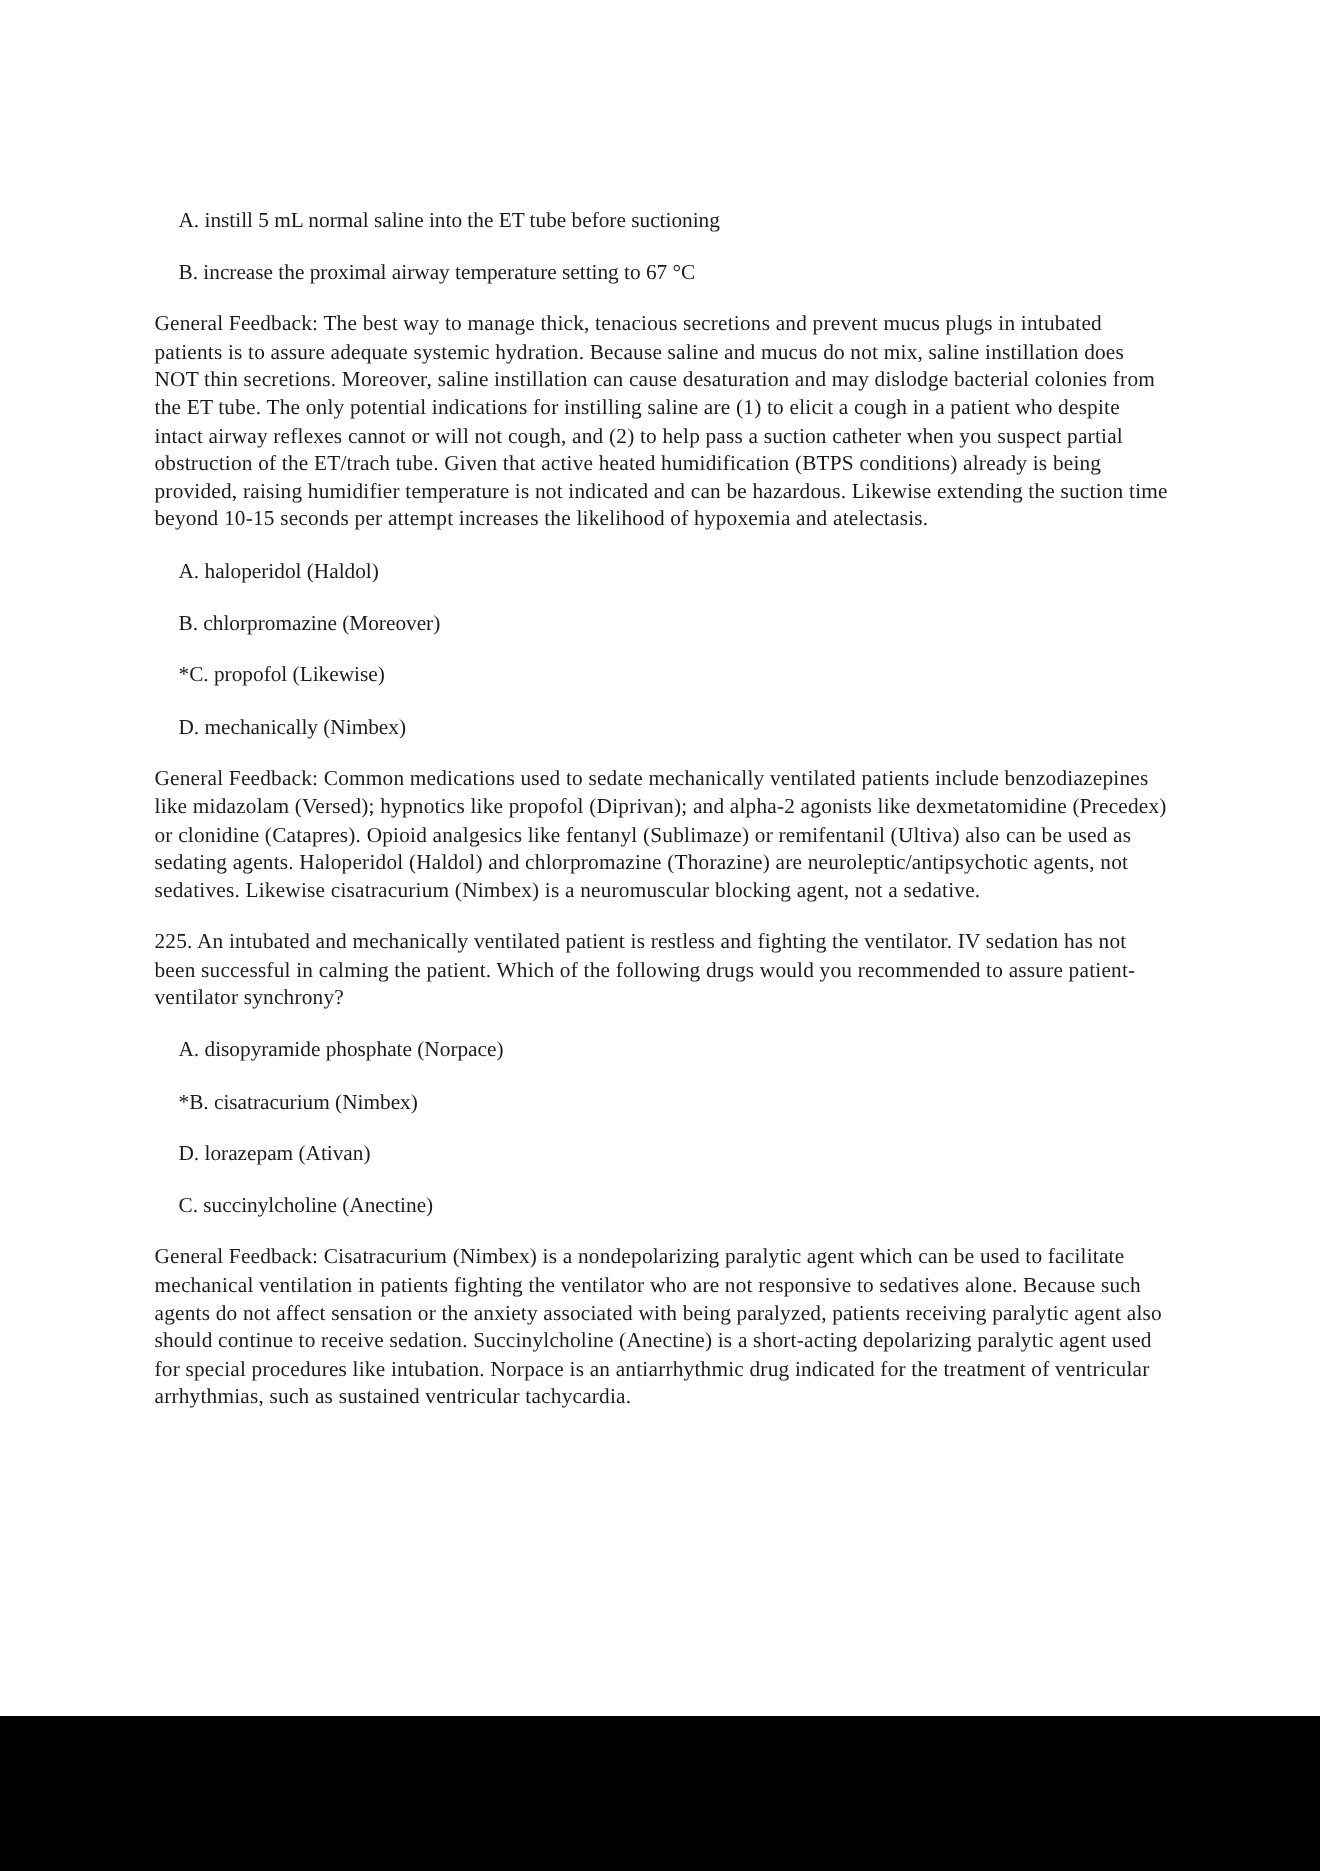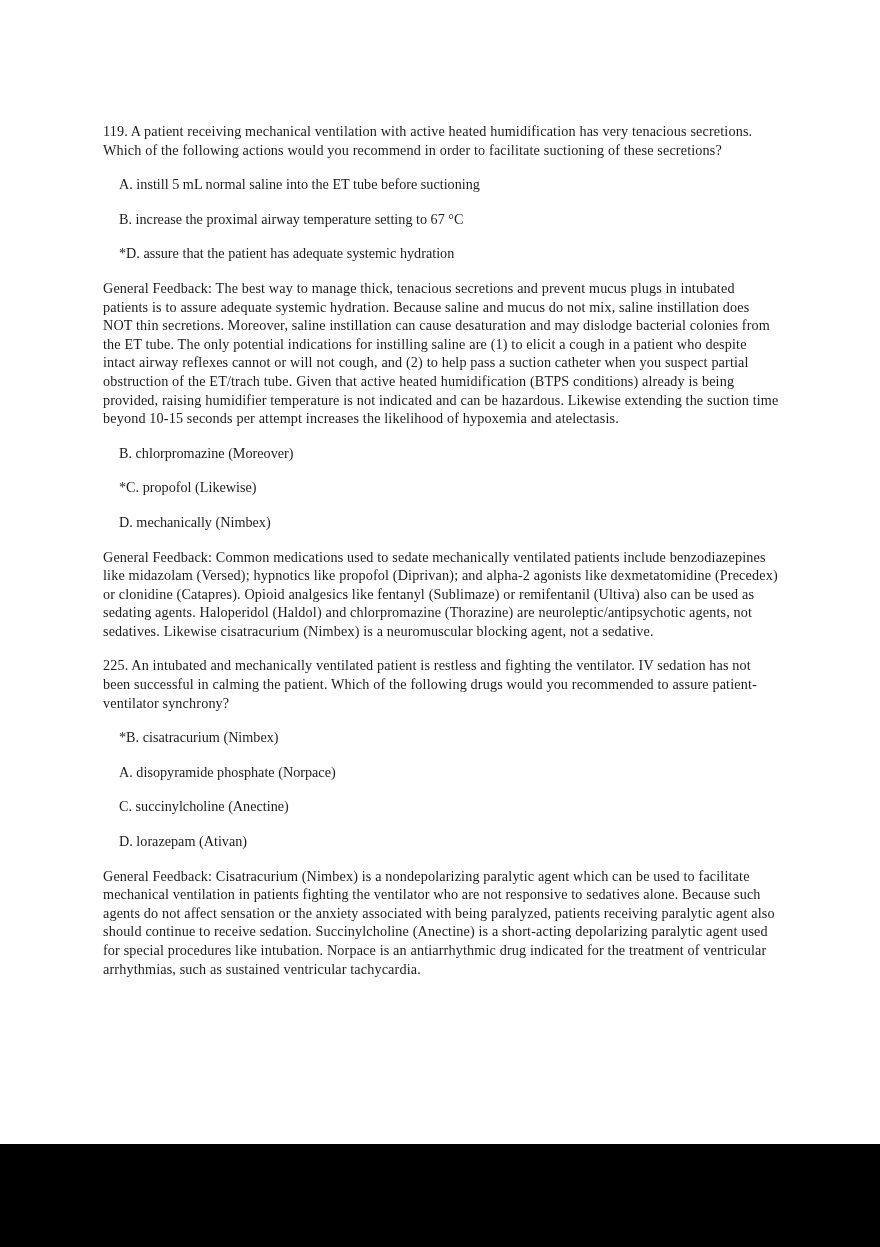--- a/index.html
+++ b/index.html
@@ -58,59 +58,56 @@
     background: #000000;
   }
 </style>
 </head>
 <body>
 
 <div class="page">
 
   <div class="content">
 
-    <div class="block">
-      <p class="para">119. A patient receiving mechanical ventilation with active heated humidification has very tenacious secretions. Which of the following actions would you recommend in order to facilitate suctioning of these secretions?</p>
-    </div>
 
     <div class="block">
       <ul class="choices">
         <li>A. instill 5 mL normal saline into the ET tube before suctioning</li>
         <li>B. increase the proximal airway temperature setting to 67 °C</li>
-        <li>*D. assure that the patient has adequate systemic hydration</li>
       </ul>
     </div>
 
     <div class="block">
       <p class="para">General Feedback: The best way to manage thick, tenacious secretions and prevent mucus plugs in intubated patients is to assure adequate systemic hydration. Because saline and mucus do not mix, saline instillation does NOT thin secretions. Moreover, saline instillation can cause desaturation and may dislodge bacterial colonies from the ET tube. The only potential indications for instilling saline are (1) to elicit a cough in a patient who despite intact airway reflexes cannot or will not cough, and (2) to help pass a suction catheter when you suspect partial obstruction of the ET/trach tube. Given that active heated humidification (BTPS conditions) already is being provided, raising humidifier temperature is not indicated and can be hazardous. Likewise extending the suction time beyond 10-15 seconds per attempt increases the likelihood of hypoxemia and atelectasis.</p>
     </div>
 
 
     <div class="block">
       <ul class="choices">
+        <li>A. haloperidol (Haldol)</li>
         <li>B. chlorpromazine (Moreover)</li>
         <li>*C. propofol (Likewise)</li>
         <li>D. mechanically (Nimbex)</li>
       </ul>
     </div>
 
     <div class="block">
       <p class="para">General Feedback: Common medications used to sedate mechanically ventilated patients include benzodiazepines like midazolam (Versed); hypnotics like propofol (Diprivan); and alpha-2 agonists like dexmetatomidine (Precedex) or clonidine (Catapres). Opioid analgesics like fentanyl (Sublimaze) or remifentanil (Ultiva) also can be used as sedating agents. Haloperidol (Haldol) and chlorpromazine (Thorazine) are neuroleptic/antipsychotic agents, not sedatives. Likewise cisatracurium (Nimbex) is a neuromuscular blocking agent, not a sedative.</p>
     </div>
 
     <div class="block">
       <p class="para">225. An intubated and mechanically ventilated patient is restless and fighting the ventilator. IV sedation has not been successful in calming the patient. Which of the following drugs would you recommended to assure patient-ventilator synchrony?</p>
     </div>
 
     <div class="block">
       <ul class="choices">
+        <li>A. disopyramide phosphate (Norpace)</li>
         <li>*B. cisatracurium (Nimbex)</li>
-        <li>A. disopyramide phosphate (Norpace)</li>
+        <li>D. lorazepam (Ativan)</li>
         <li>C. succinylcholine (Anectine)</li>
-        <li>D. lorazepam (Ativan)</li>
       </ul>
     </div>
 
     <div class="block">
       <p class="para">General Feedback: Cisatracurium (Nimbex) is a nondepolarizing paralytic agent which can be used to facilitate mechanical ventilation in patients fighting the ventilator who are not responsive to sedatives alone. Because such agents do not affect sensation or the anxiety associated with being paralyzed, patients receiving paralytic agent also should continue to receive sedation. Succinylcholine (Anectine) is a short-acting depolarizing paralytic agent used for special procedures like intubation. Norpace is an antiarrhythmic drug indicated for the treatment of ventricular arrhythmias, such as sustained ventricular tachycardia.</p>
     </div>
 
   </div>
 
   <div class="bottom-bar"></div>

